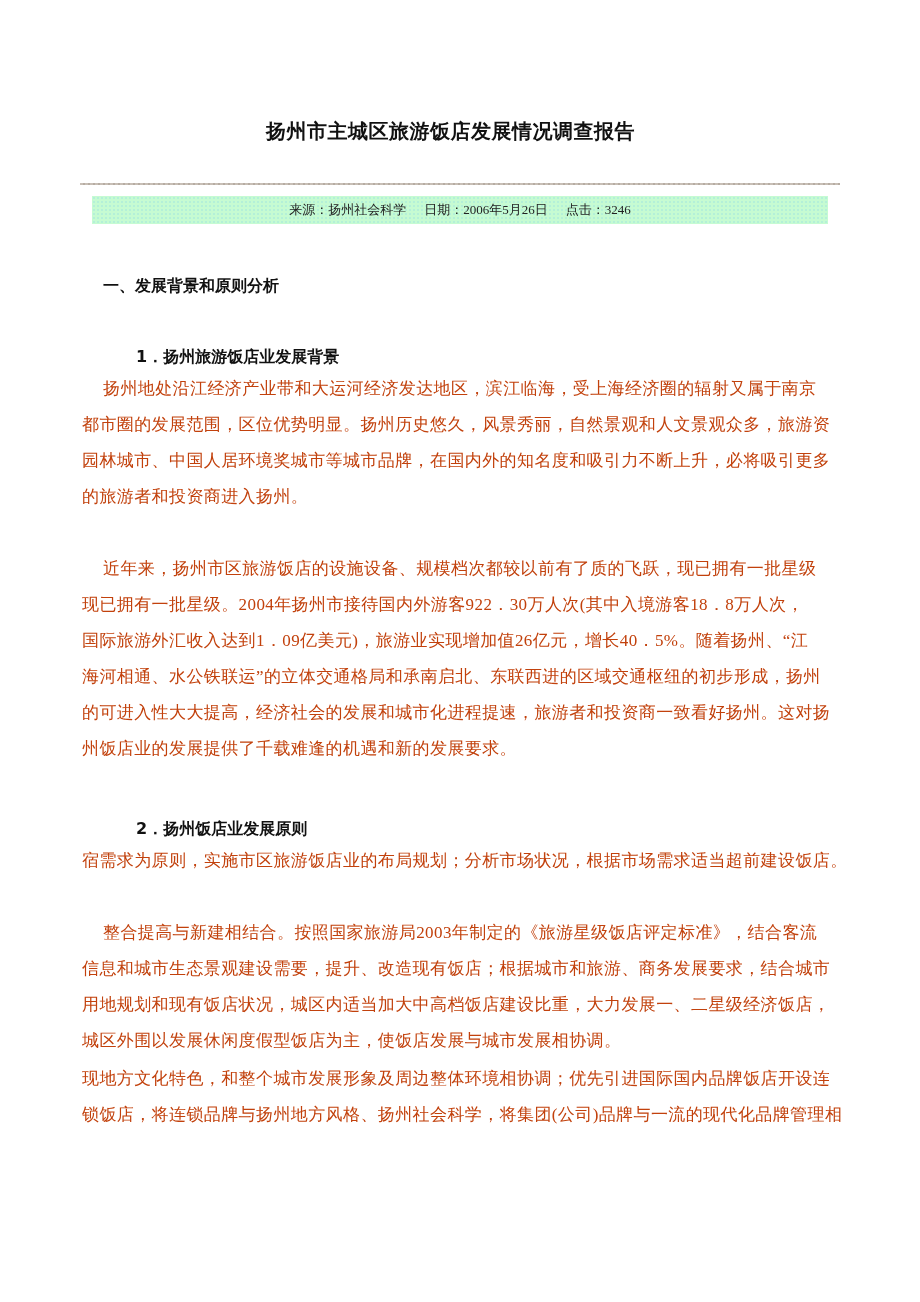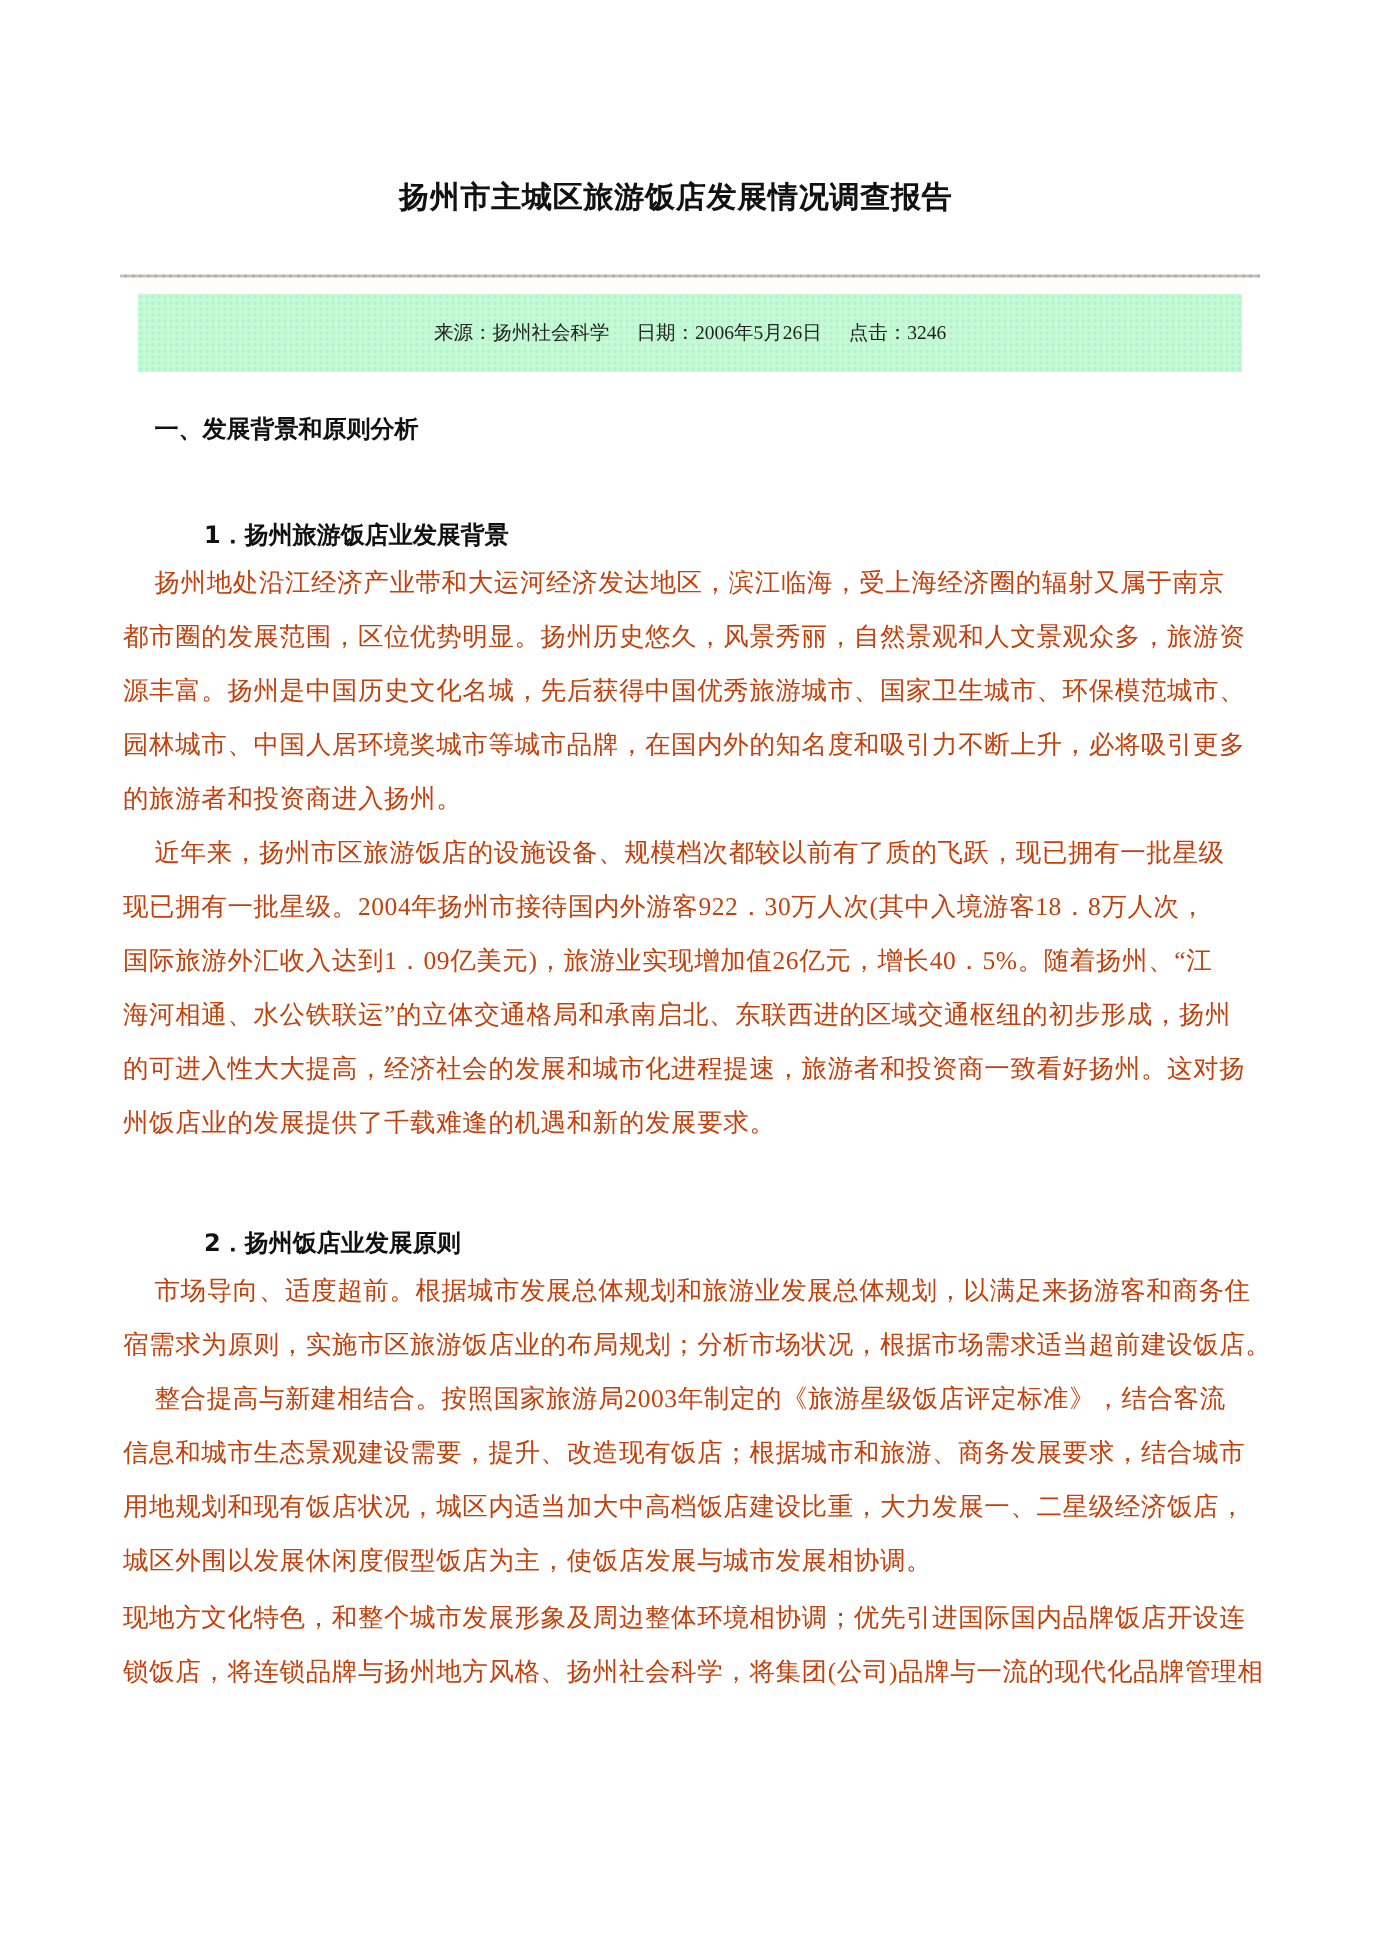--- a/index.html
+++ b/index.html
@@ -33,21 +33,21 @@
       left: 80px;
       width: 760px;
       height: 2px;
       background: repeating-linear-gradient(90deg, #c8bfb6 0 3px, #b6aca2 3px 5px);
     }
     .info-bar {
       position: absolute;
       top: 196px;
       left: 92px;
       width: 736px;
-      height: 52px;
+      height: 28px;
       background-color: #c6fbd2;
       background-image: radial-gradient(#b4f0d8 1px, transparent 1.2px);
       background-size: 4px 4px;
       display: flex;
       align-items: center;
       justify-content: center;
       font-size: 13px;
       color: #222;
       font-family: "Liberation Serif", "DejaVu Serif", serif;
     }
@@ -103,38 +103,36 @@
   <span>3246</span>
 </div>
 
 <div class="section-heading" style="top:276px;">一、发展背景和原则分析</div>
 
 <div class="sub-heading" style="top:347px;">1．扬州旅游饭店业发展背景</div>
 
 <div class="para" style="top:371px;">
   <div class="line indent">扬州地处沿江经济产业带和大运河经济发达地区，滨江临海，受上海经济圈的辐射又属于南京</div>
   <div class="line">都市圈的发展范围，区位优势明显。扬州历史悠久，风景秀丽，自然景观和人文景观众多，旅游资</div>
-  <div class="line">源丰富。扬州是中国历史文化名城，先后获得中国优秀旅游城市、国家卫生城市、环保模范城市、</div>
   <div class="line">园林城市、中国人居环境奖城市等城市品牌，在国内外的知名度和吸引力不断上升，必将吸引更多</div>
   <div class="line">的旅游者和投资商进入扬州。</div>
 </div>
 
 <div class="para" style="top:551px;">
   <div class="line indent">近年来，扬州市区旅游饭店的设施设备、规模档次都较以前有了质的飞跃，现已拥有一批星级</div>
   <div class="line">现已拥有一批星级。2004年扬州市接待国内外游客922．30万人次(其中入境游客18．8万人次，</div>
   <div class="line">国际旅游外汇收入达到1．09亿美元)，旅游业实现增加值26亿元，增长40．5%。随着扬州、“江</div>
   <div class="line">海河相通、水公铁联运”的立体交通格局和承南启北、东联西进的区域交通枢纽的初步形成，扬州</div>
   <div class="line">的可进入性大大提高，经济社会的发展和城市化进程提速，旅游者和投资商一致看好扬州。这对扬</div>
   <div class="line">州饭店业的发展提供了千载难逢的机遇和新的发展要求。</div>
 </div>
 
 <div class="sub-heading" style="top:819px;">2．扬州饭店业发展原则</div>
 
 <div class="para" style="top:843px;">
-  <div class="line indent">市场导向、适度超前。根据城市发展总体规划和旅游业发展总体规划，以满足来扬游客和商务住</div>
   <div class="line">宿需求为原则，实施市区旅游饭店业的布局规划；分析市场状况，根据市场需求适当超前建设饭店。</div>
 </div>
 
 <div class="para" style="top:915px;">
   <div class="line indent">整合提高与新建相结合。按照国家旅游局2003年制定的《旅游星级饭店评定标准》，结合客流</div>
   <div class="line">信息和城市生态景观建设需要，提升、改造现有饭店；根据城市和旅游、商务发展要求，结合城市</div>
   <div class="line">用地规划和现有饭店状况，城区内适当加大中高档饭店建设比重，大力发展一、二星级经济饭店，</div>
   <div class="line">城区外围以发展休闲度假型饭店为主，使饭店发展与城市发展相协调。</div>
 </div>
 

